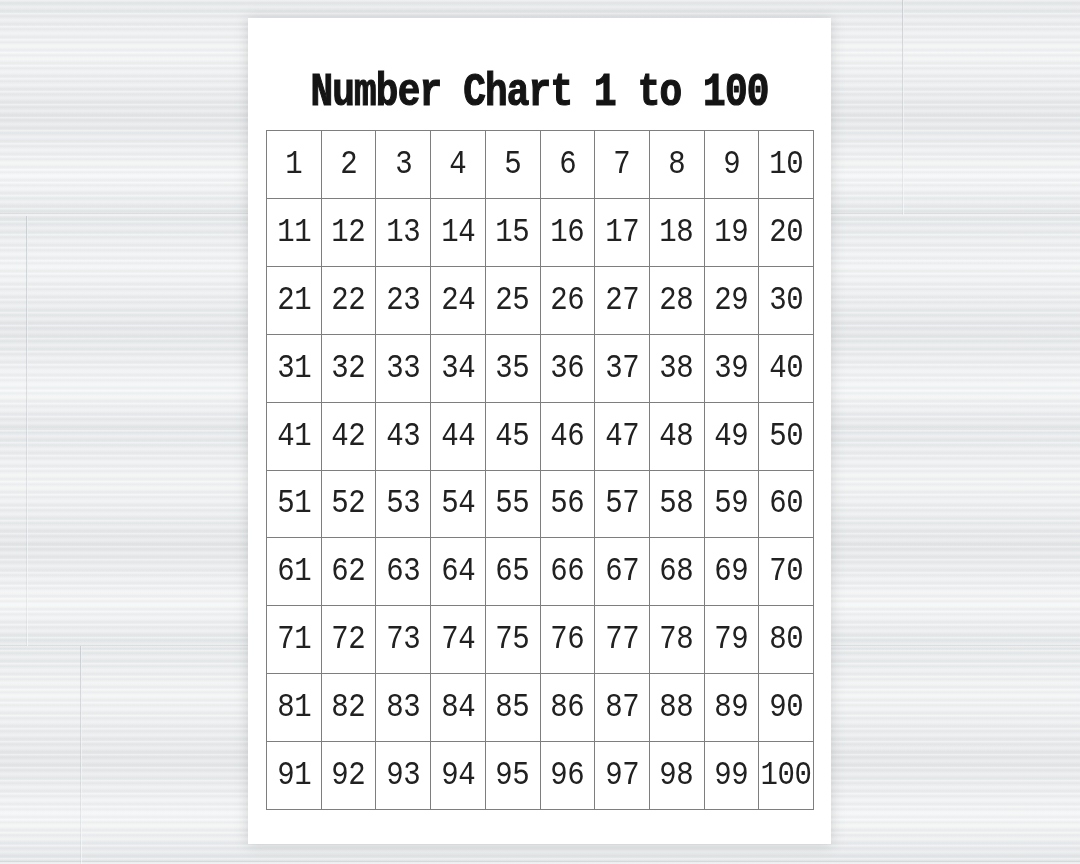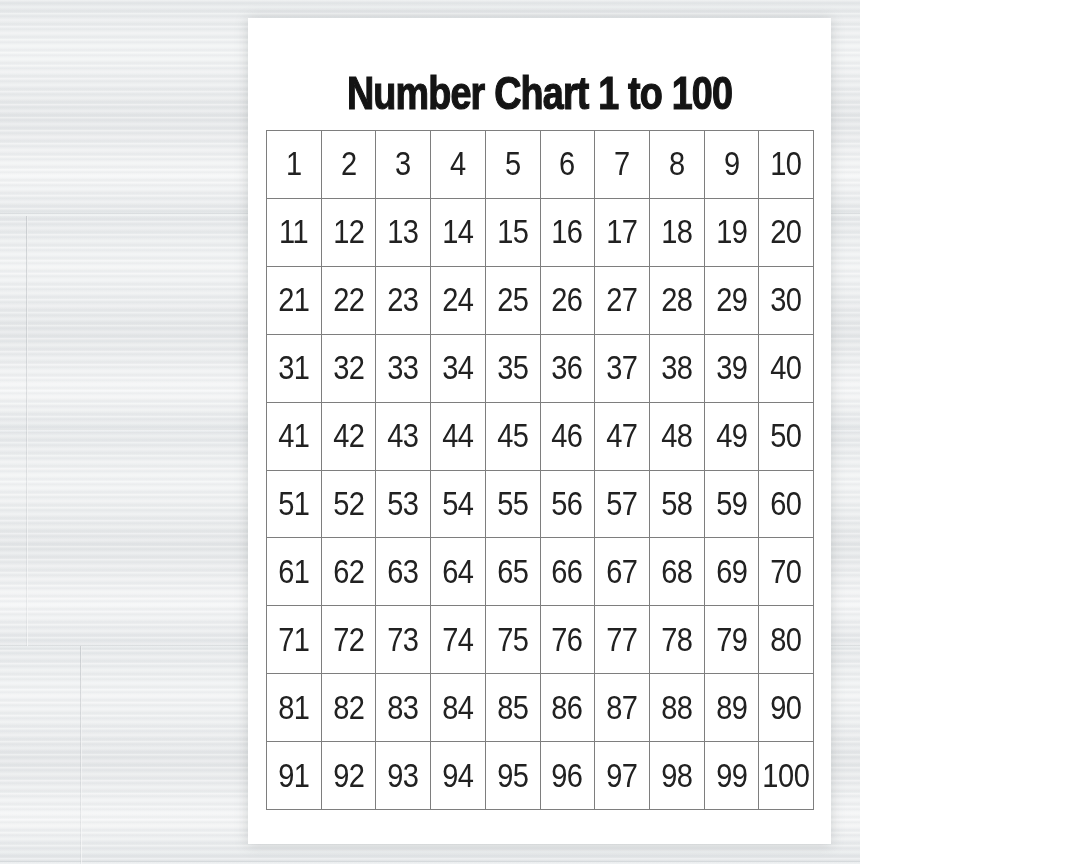--- a/index.html
+++ b/index.html
@@ -4,21 +4,21 @@
 <style>
   html, body {
     margin: 0;
     padding: 0;
     font-family: "Liberation Sans", sans-serif;
   }
 
   
   .scene {
     position: relative;
-    width: 860px;
+    width: 1080px;
     height: 864px;
     overflow: hidden;
     background-color: var(--wood-base, #edeeee);
     background-image:
       
       repeating-linear-gradient(180deg,
         rgba(255,255,255,0.45) 0px, rgba(255,255,255,0) 2px,
         rgba(196,201,206,0.18) 3px, rgba(196,201,206,0) 5px,
         rgba(255,255,255,0.30) 7px, rgba(255,255,255,0) 9px,
         rgba(186,191,196,0.15) 11px, rgba(186,191,196,0) 13px),
@@ -27,20 +27,21 @@
         rgba(223,227,230,0.55) 0px,
         rgba(246,248,249,0.60) 52px,
         rgba(216,220,224,0.40) 118px,
         rgba(249,250,251,0.65) 176px,
         rgba(223,227,230,0.55) 214px),
       
       repeating-linear-gradient(180deg,
         rgba(0,0,0,0) 0px, rgba(0,0,0,0) 213px,
         rgba(158,163,167,0.40) 213px, rgba(158,163,167,0.40) 214px,
         rgba(255,255,255,0.80) 214px, rgba(255,255,255,0.80) 216px);
+    font-family: Liberation Mono, monospace;
   }
 
   .seam-v {
     position: absolute;
     width: 1px;
     background: linear-gradient(180deg, rgba(158,163,168,0.38), rgba(158,163,168,0.12));
     border-right: 1px solid rgba(255,255,255,0.65);
   }
   #seam-1 { left: 26px;  top: 216px; height: 430px; }
   #seam-2 { left: 902px; top: 0px;   height: 215px; }

